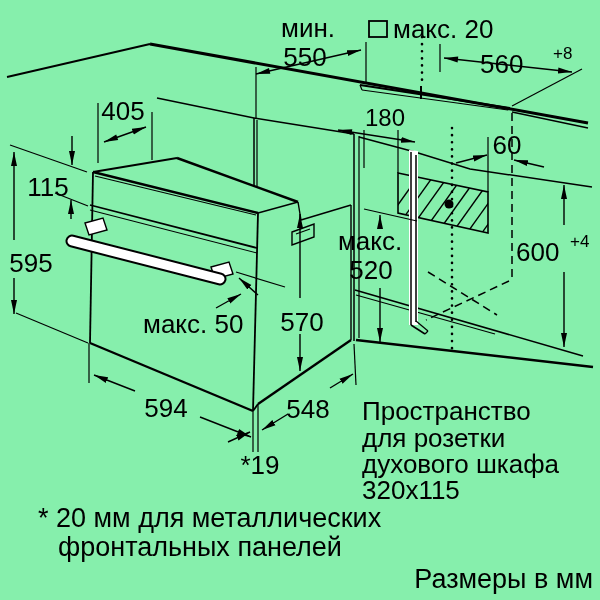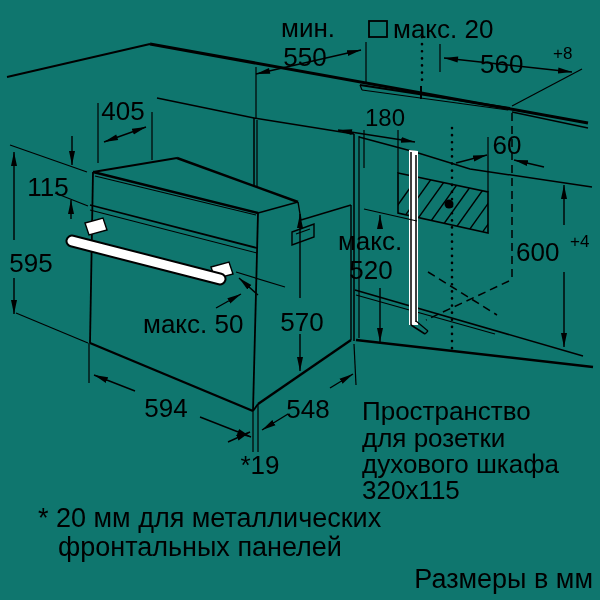--- a/index.html
+++ b/index.html
@@ -1,16 +1,16 @@
 <!DOCTYPE html>
 <html><head>
 <meta charset="utf-8">
 <style>
   html,body{margin:0;padding:0;background:#fff;}
-  #stage{position:relative;width:600px;height:600px;background:#0f766e;overflow:hidden;
+  #stage{position:relative;width:600px;height:600px;background:#86efac;overflow:hidden;
          font-family:"Liberation Sans", sans-serif;}
   svg{position:absolute;left:0;top:0;}
   svg text{fill:#000;font-family:"Liberation Sans", sans-serif;}
   .t26{font-size:26px;}
   .t24{font-size:24px;}
   .t27{font-size:27px;}
   .sup{font-size:17px;}
   .ctr{text-anchor:middle;}
   .end{text-anchor:end;}
 </style>

